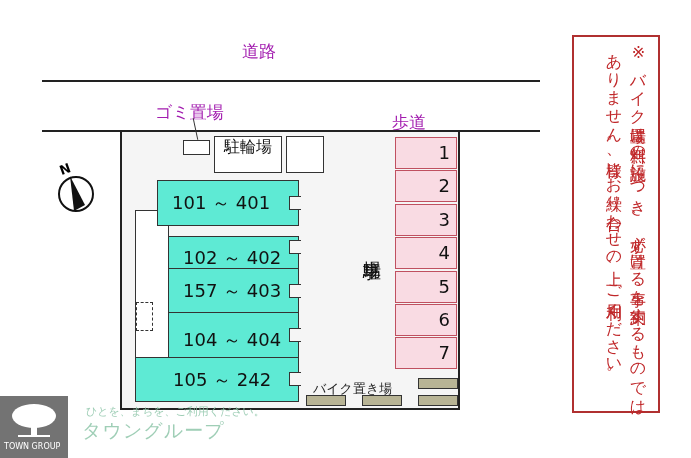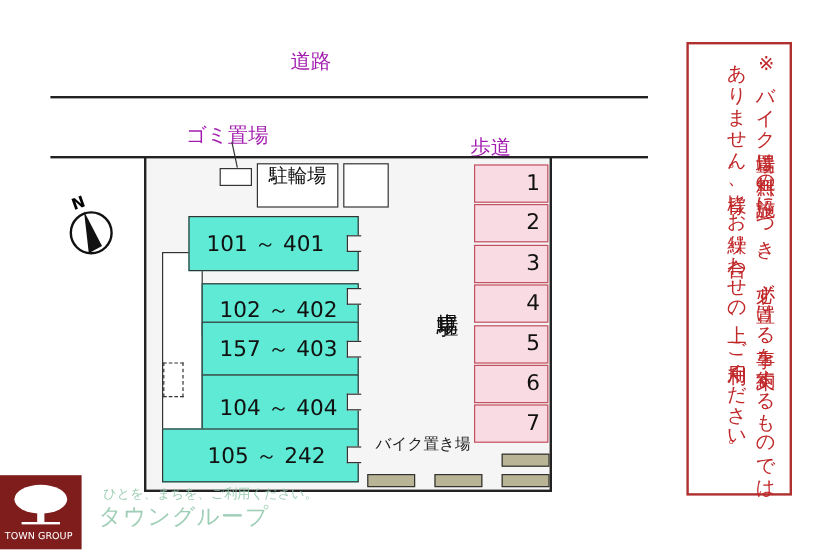--- a/index.html
+++ b/index.html
@@ -17,21 +17,21 @@
   .pk { position:absolute; left:395px; width:62px; height:32px; background:#f9dbe3;
         border:1.5px solid #c05060; box-sizing:border-box; font-size:18px; text-align:right;
         padding-right:6px; line-height:30px; color:#111; }
   .bike { position:absolute; width:40px; height:11px; background:#b8b495; border:1.5px solid #333;
           box-sizing:border-box; }
   .vtext { writing-mode:vertical-rl; }
   .notice { position:absolute; left:572px; top:35px; width:88px; height:378px;
             border:2px solid #b03030; box-sizing:border-box; background:#fff; }
   .notice-text { position:absolute; right:8px; top:6px; height:364px; writing-mode:vertical-rl;
                  color:#c0282a; font-size:16px; line-height:24px; letter-spacing:0; }
-  .logo-box { position:absolute; left:0; top:396px; width:68px; height:62px; background:#7f1d1d; }
+  .logo-box { position:absolute; left:0; top:396px; width:68px; height:62px; background:#737373; }
 </style>
 </head>
 <body>
 
 <div class="abs road-label" style="left:242px; top:40px;">道路</div>
 <div class="hline" style="left:42px; top:80px; width:498px;"></div>
 <div class="abs road-label" style="left:392px; top:111px;">歩道</div>
 <div class="abs road-label" style="left:155px; top:101px;">ゴミ置場</div>
 <div class="hline" style="left:42px; top:130px; width:78px;"></div>
 <div class="hline" style="left:460px; top:130px; width:80px;"></div>
@@ -82,21 +82,21 @@
 <div class="abs vtext" style="left:362px; top:247px; font-size:18px; line-height:20px;">駐車場</div>
 
 <div class="pk" style="top:137px;">1</div>
 <div class="pk" style="top:170px;">2</div>
 <div class="pk" style="top:204px;">3</div>
 <div class="pk" style="top:237px;">4</div>
 <div class="pk" style="top:271px;">5</div>
 <div class="pk" style="top:304px;">6</div>
 <div class="pk" style="top:337px;">7</div>
 
-<div class="abs" style="left:313px; top:361px; font-size:13px; color:#222;">バイク置き場</div>
+<div class="abs" style="left:313px; top:380px; font-size:13px; color:#222;">バイク置き場</div>
 <div class="bike" style="left:418px; top:378px;"></div>
 <div class="bike" style="left:306px; top:395px;"></div>
 <div class="bike" style="left:362px; top:395px;"></div>
 <div class="bike" style="left:418px; top:395px;"></div>
 
 <div class="notice">
   <div class="notice-text">※バイク置場は無料の施設につき、必ず置ける事を約束するものではありません。皆様、お繰り合わせの上、ご利用ください。</div>
 </div>
 
 <div class="logo-box">

